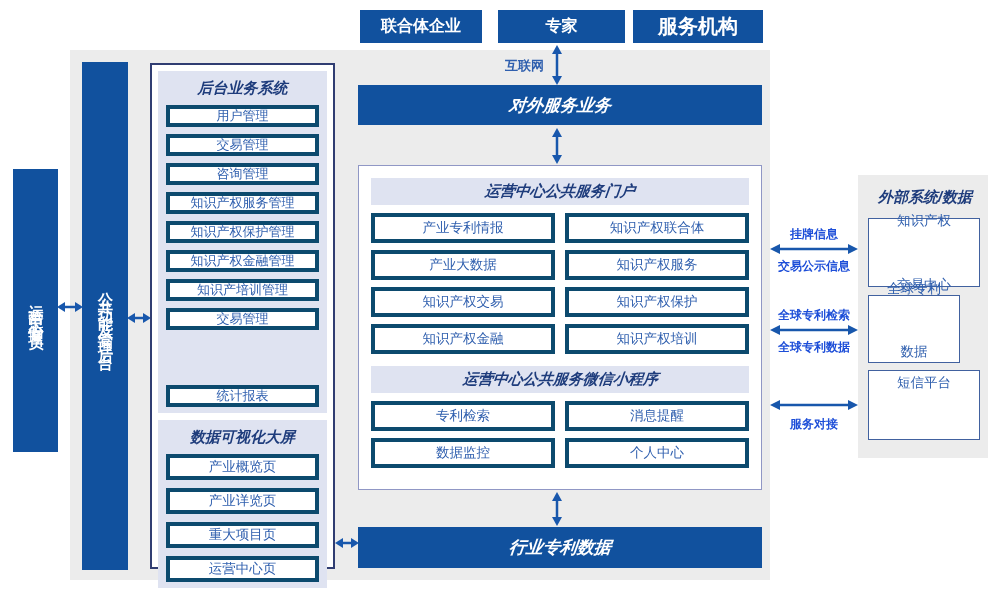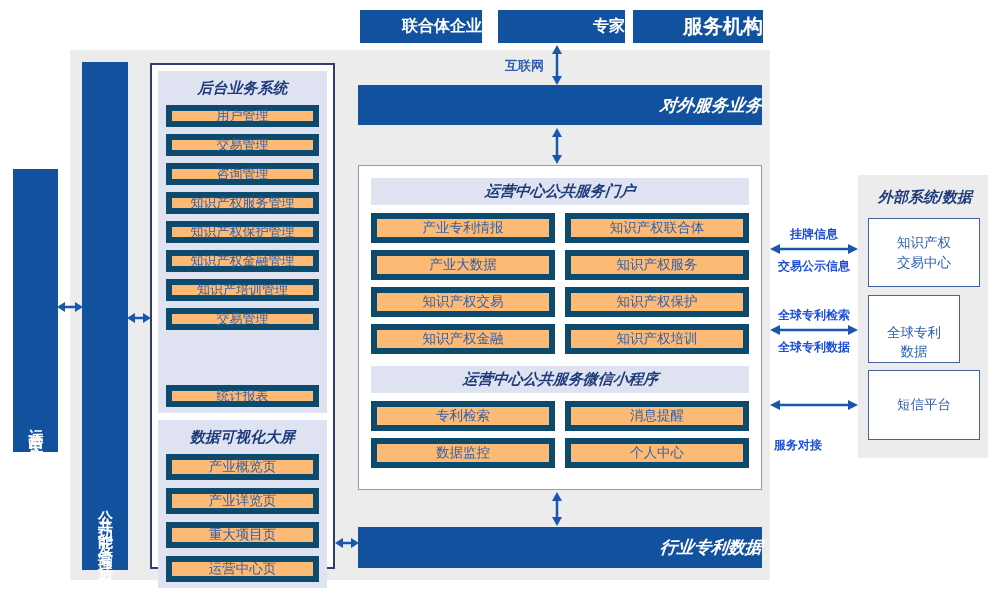--- a/index.html
+++ b/index.html
@@ -1,41 +1,41 @@
 <!DOCTYPE html>
 <html><head>
 <meta charset="utf-8">
 <style>
   html,body{margin:0;padding:0;background:#fff;}
   .canvas{position:relative;width:1000px;height:601px;background:#fff;
           font-family:"Liberation Sans","DejaVu Sans",sans-serif;overflow:hidden;}
   .abs{position:absolute;}
   .gray{background:#ececec;}
-  .blue{background:#11519e;color:#fff;display:flex;align-items:center;justify-content:flex-end;font-weight:bold;}
+  .blue{background:#11519e;color:#fff;display:flex;align-items:center;justify-content:center;font-weight:bold;}
   .slant{font-style:italic;display:inline-block;transform:skewX(-6deg);}
   .vtext{writing-mode:vertical-rl;text-orientation:upright;}
   .panel{background:#fff;border:2px solid #303d72;box-sizing:border-box;display:flex;flex-direction:column;padding:6px;}
   .sub{background:#dfe3f1;padding:7px 8px 6px;display:flex;flex-direction:column;box-sizing:border-box;}
   .sub-title{color:#1e3c7c;font-weight:bold;font-style:italic;text-align:center;font-size:15px;margin:1px 0 7px;flex:none;}
-  .chip{background:#fdba74;border:6px solid #0c4a6e;color:#2f5fae;display:flex;align-items:center;justify-content:center;box-sizing:border-box;}
+  .chip{background:#ffffff;border:4px solid #0c4a6e;color:#2f5fae;display:flex;align-items:center;justify-content:center;box-sizing:border-box;}
   .chip.small{height:22px;font-size:13px;margin-bottom:7px;flex:none;}
   .chip.small:last-child{margin-bottom:0;margin-top:48px;}
   .chip.viz{height:26px;font-size:13.5px;margin-bottom:8px;flex:none;}
   .chip.viz:last-child{margin-bottom:0;}
   .center-box{left:358px;top:165px;width:404px;height:325px;background:#fff;border:1px solid #9097c5;
               box-sizing:border-box;padding:12px;display:flex;flex-direction:column;}
   .strip{height:27px;background:#dfe3f1;display:flex;align-items:center;justify-content:center;
          color:#1e3c7c;font-weight:bold;font-size:15px;flex:none;}
   .grid2{display:grid;grid-template-columns:1fr 1fr;gap:7px 10px;margin-top:8px;}
   .grid2 .chip{height:30px;font-size:13.5px;}
   .mt{margin-top:12px;}
   .link-label{position:absolute;width:92px;text-align:center;font-size:12px;font-weight:bold;
               color:#1d4ed8;white-space:nowrap;}
   .sysbox{background:#fff;border:1px solid #41619f;color:#2f5fae;font-size:13.5px;line-height:1.45;
-          display:flex;flex-direction:column;align-items:center;justify-content:center;box-sizing:border-box;text-align:center;}
+          display:flex;flex-direction:column;align-items:center;justify-content:center;box-sizing:border-box;text-align:center;gap:44px;}
   .ext-title{color:#1e3c7c;font-weight:bold;font-style:italic;font-size:15px;text-align:center;}
   .net-label{color:#2f5fae;font-weight:bold;font-size:13px;text-align:right;}
   svg{display:block;}
 </style>
 </head>
 <body>
 
 <div class="canvas">
 
   <div class="abs gray" style="left:70px;top:50px;width:700px;height:530px;"></div>
@@ -164,21 +164,21 @@
       <path d="M88 7 L78 2 L78 12 Z" fill="#1857ac"></path>
       <rect x="8" y="5.75" width="72" height="2.5" fill="#1857ac"></rect>
   </svg>
   <div class="link-label" style="left:768px;top:339px;">全球专利数据</div>
 
   <svg class="abs" style="left:770px;top:398px;" width="88" height="14" viewBox="0 0 88 14">
     <path d="M0 7 L10 2 L10 12 Z" fill="#1857ac"></path>
       <path d="M88 7 L78 2 L78 12 Z" fill="#1857ac"></path>
       <rect x="8" y="5.75" width="72" height="2.5" fill="#1857ac"></rect>
   </svg>
-  <div class="link-label" style="left:752px;top:416px;margin-top:21px;">服务对接</div>
+  <div class="link-label" style="left:768px;top:416px;">服务对接</div>
 
   <div class="abs ext-title" style="left:858px;top:188px;width:134px;text-align:center;">外部系统/数据</div>
   <div class="abs sysbox" style="left:868px;top:218px;width:112px;height:69px;">
     <span>知识产权</span>
     <span>交易中心</span>
   </div>
   <div class="abs sysbox" style="left:868px;top:295px;width:92px;height:68px;justify-content:flex-end;">
     <span>全球专利</span>
     <span>数据</span>
   </div>

